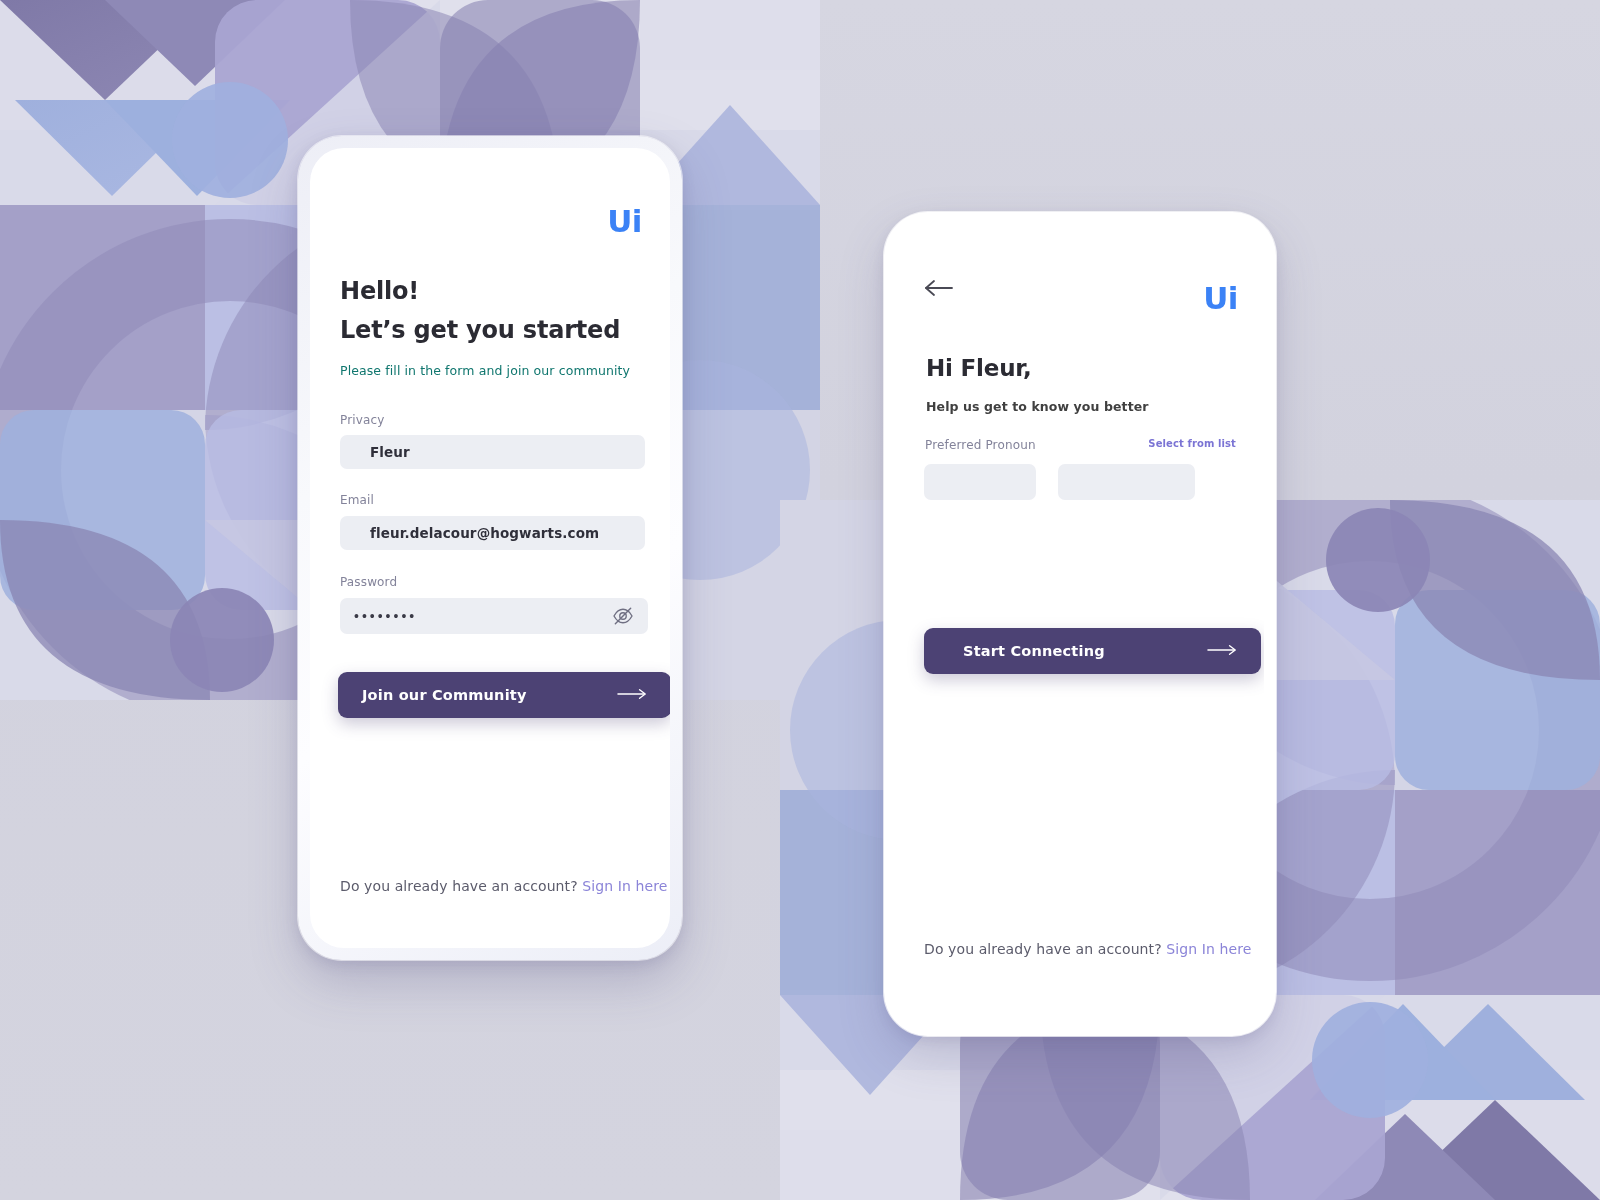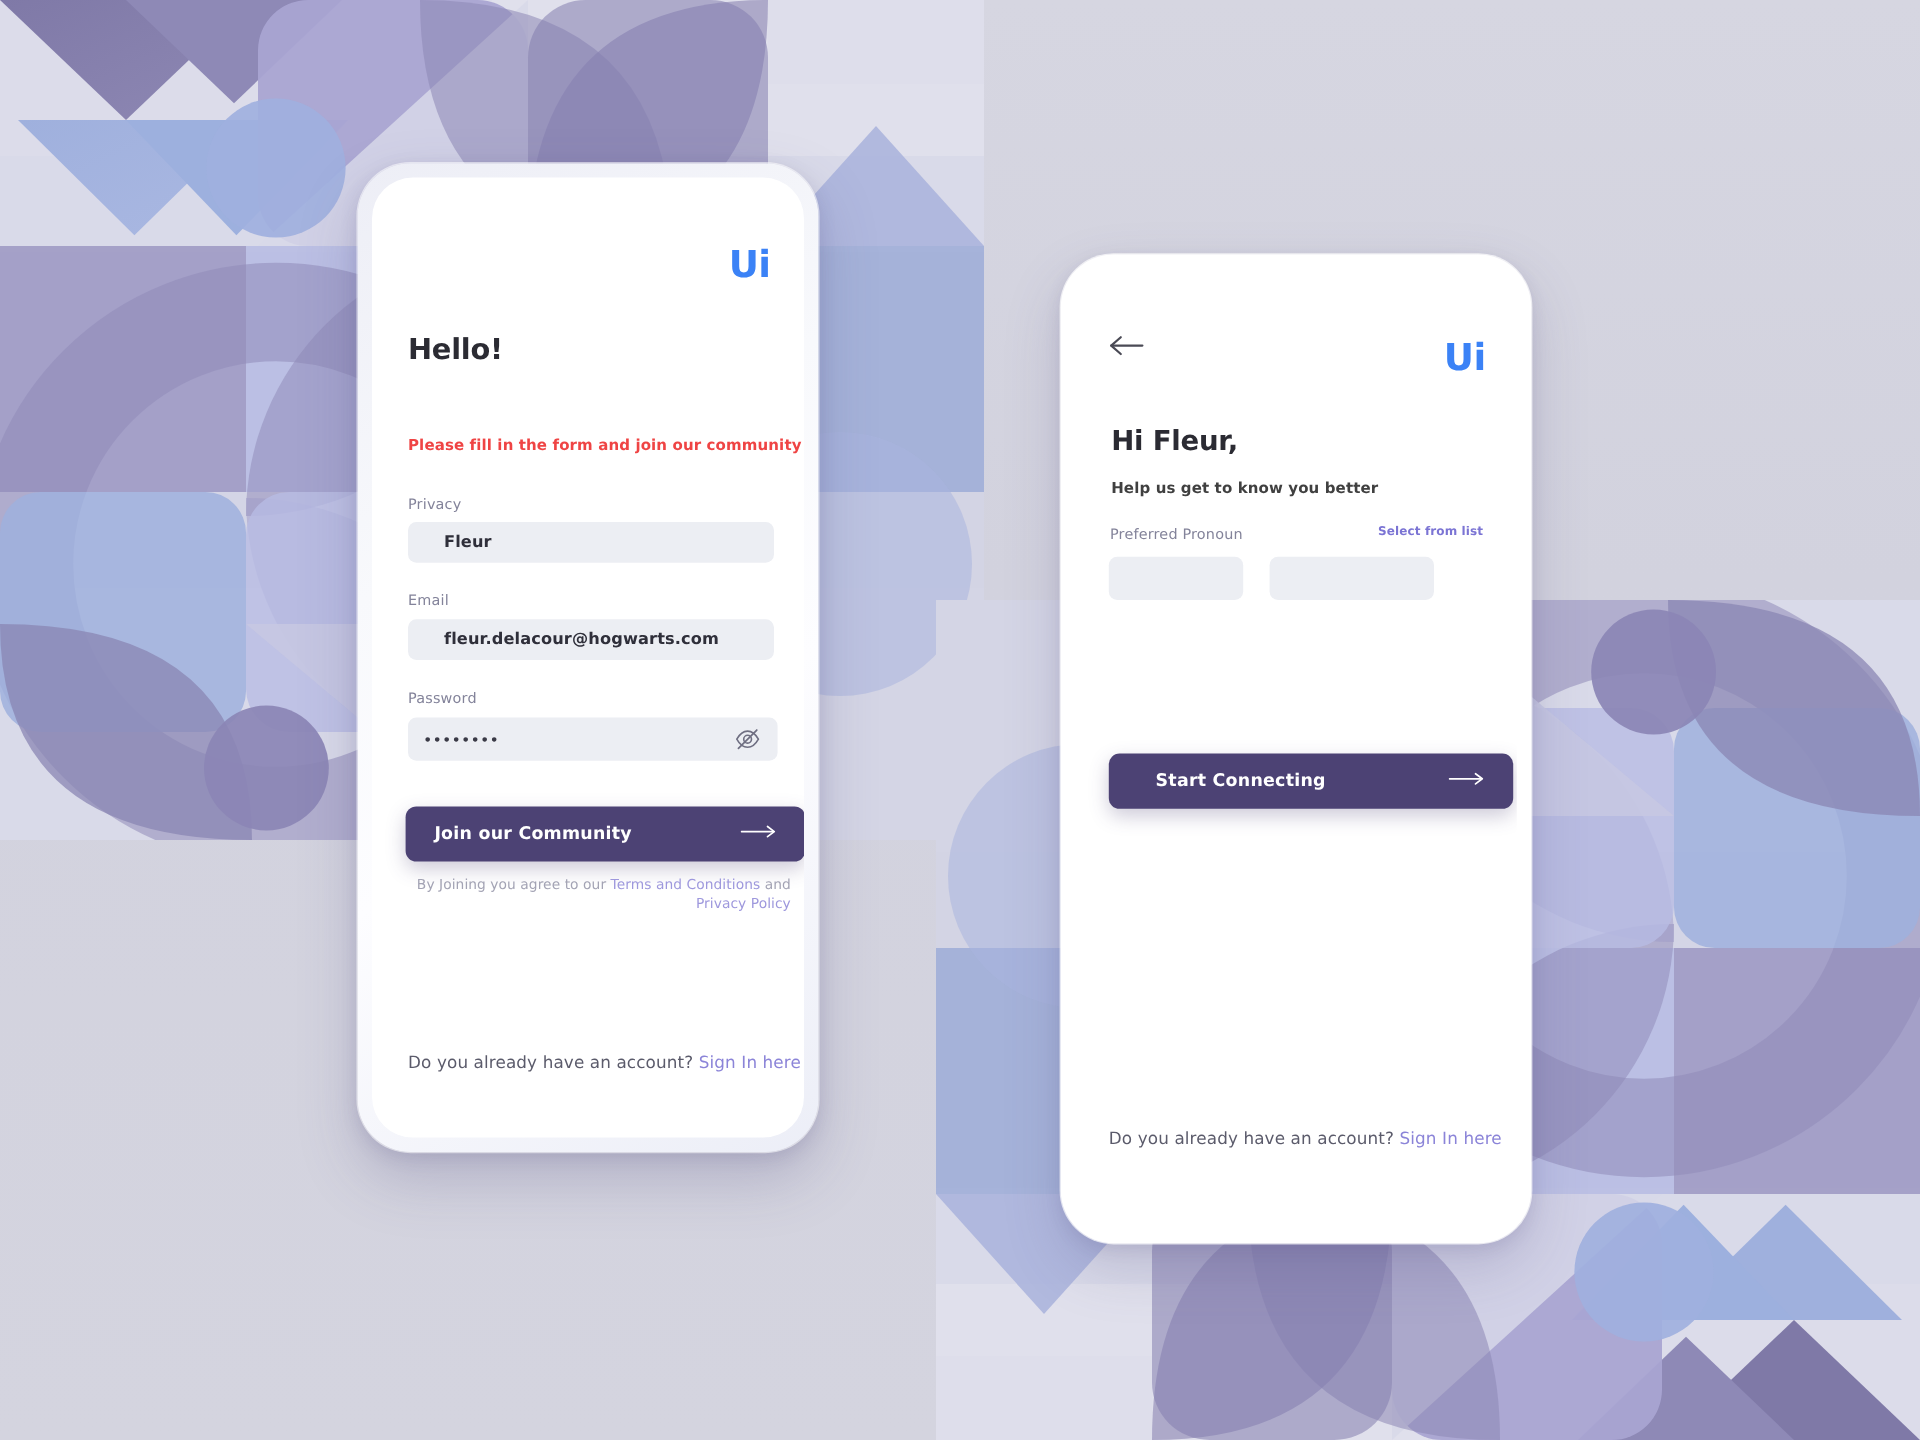--- a/index.html
+++ b/index.html
@@ -92,21 +92,21 @@
 
   .greet-1 {
     position: absolute;
     font-family: "DejaVu Sans", sans-serif;
     font-weight: 700;
     color: #2b2b33;
     letter-spacing: -0.2px;
   }
   #p1-hello { left: 30px; top: 129px; font-size: 24px; }
   #p1-sub   { left: 30px; top: 168px; font-size: 24px; }
-  #p1-note  { left: 30px; top: 215px; font-size: 12.5px; color: #ef4444; font-weight: 700; letter-spacing: 0.1px; }
+  #p1-note  { left: 30px; top: 215px; font-size: 12.5px; color: #0f766e; font-weight: 400; letter-spacing: 0.1px; }
 
   #p2-hi    { left: 30px; top: 131px; font-size: 23px; }
   #p2-note  { left: 30px; top: 175px; font-size: 12.5px; color: #404040; font-weight: 700; letter-spacing: 0.1px; }
 
   .field-label {
     position: absolute;
     font-size: 12px;
     color: #83839a;
     letter-spacing: 0.15px;
     font-family: "DejaVu Sans", sans-serif;
@@ -322,20 +322,21 @@
       <circle cx="700" cy="470" r="110" fill="#aab4de" opacity="0.55"></circle>
     </svg>
   </div>
 
   <div class="phone" id="phone-one">
     <div class="phone-screen">
 
       <div class="logo" id="p1-logo">Ui</div>
 
       <div class="greet-1" id="p1-hello">Hello!</div>
+      <div class="greet-1" id="p1-sub">Let’s get you started</div>
       <div class="greet-1" id="p1-note">Please fill in the form and join our community</div>
 
       <div class="field-label" style="left:30px; top:265px;">Privacy</div>
       <div class="input-box" style="left:30px; top:287px; width:305px; height:34px;">
         <span class="input-text">Fleur</span>
       </div>
 
       <div class="field-label" style="left:30px; top:345px;">Email</div>
       <div class="input-box" style="left:30px; top:368px; width:305px; height:34px;">
         <span class="input-text">fleur.delacour@hogwarts.com</span>
@@ -356,24 +357,20 @@
       <div class="cta" style="left:28px; top:524px; width:333px; height:46px;">
         <span class="cta-label">Join our Community</span>
         <span>
           <svg viewBox="0 0 34 12" width="32" height="12">
             <line x1="1" y1="6" x2="29" y2="6" stroke="#ffffff" stroke-width="1.5" stroke-linecap="round"></line>
             <polyline points="24,1.5 30,6 24,10.5" fill="none" stroke="#ffffff" stroke-width="1.5" stroke-linecap="round" stroke-linejoin="round"></polyline>
           </svg>
         </span>
       </div>
 
-      <div class="terms" style="left:34px; top:582px; width:315px;">
-        <span>By Joining you agree to our </span><a>Terms and Conditions</a><span> and</span>
-        <a>Privacy Policy</a>
-      </div>
 
       <div class="footer-line" style="left:30px; top:730px;">
         <span>Do you already have an account? </span><span class="sign-in">Sign In here</span>
       </div>
 
     </div>
   </div>
 
   <div class="phone" id="phone-two">
     <div class="phone-screen">

